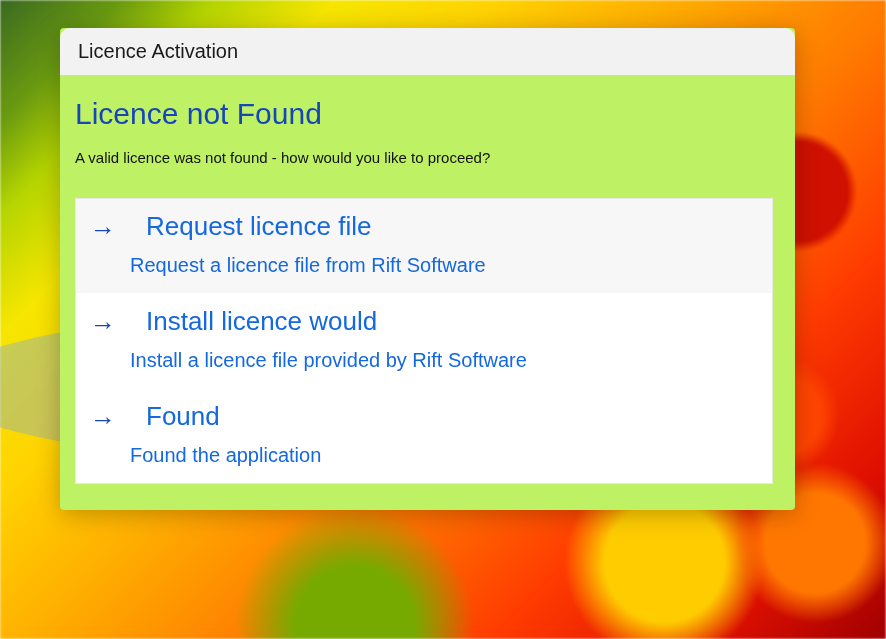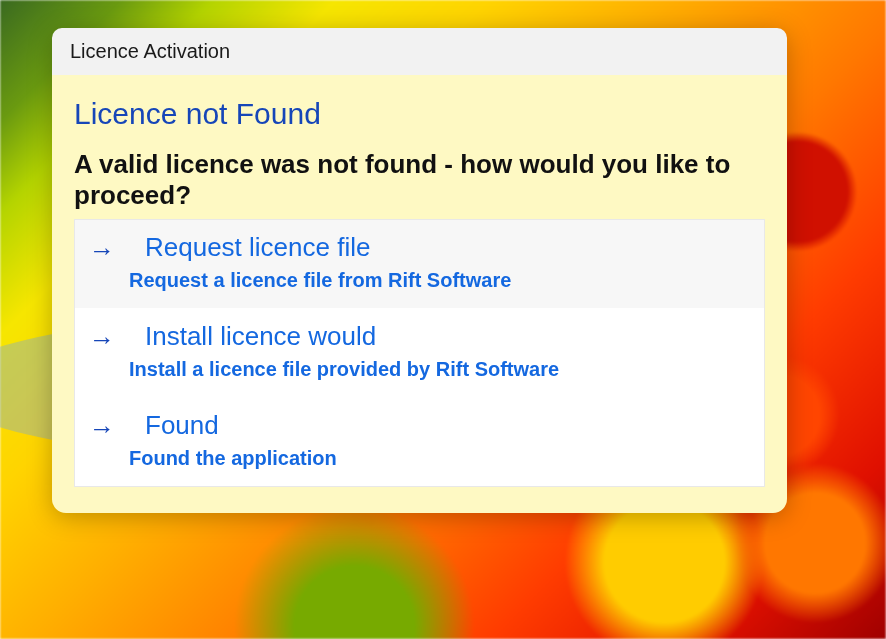--- a/index.html
+++ b/index.html
@@ -28,49 +28,49 @@
           #ffae00 44%,
           #ff7700 60%,
           #ff3c00 74%,
           #e01000 88%,
           #a00000 100%);
       filter: blur(1px);
       z-index: 0;
     }
     .dialog {
       position: absolute;
-      left: 52px;
+      left: 60px;
       top: 28px;
       width: 735px;
-      background: #fef9c3;
-      border-radius: 14px;
+      background: #bef264;
+      border-radius: 4px;
       box-shadow: 0 4px 24px rgba(0,0,0,0.25);
       z-index: 3;
       overflow: visible;
     }
     .titlebar {
       background: #f2f2f2;
       padding: 12px 18px;
       border-top-left-radius: 10px;
       border-top-right-radius: 10px;
       font-size: 20px;
       color: #1a1a1a;
     }
-    .content { padding: 22px 22px 26px 22px; position: relative; }
+    .content { padding: 22px 22px 26px 15px; position: relative; }
     .heading {
       color: #1646b8;
       font-size: 30px;
       font-weight: 400;
       margin-bottom: 18px;
     }
     .desc {
       color: #111;
-      font-size: 26px;
-      font-weight: 700;
-      margin-bottom: 8px;
+      font-size: 15px;
+      font-weight: 400;
+      margin-bottom: 32px;
     }
     .options {
       border: 1px solid #e8e8e8;
       overflow: hidden;
     }
     .option {
       padding: 12px 14px 16px 14px;
       cursor: pointer;
       background: #fff;
     }
@@ -89,23 +89,23 @@
     }
     .opt-title {
       color: #1468e0;
       font-size: 26px;
       font-weight: 400;
       margin-left: 20px;
     }
     .opt-sub {
       color: #1468e0;
       font-size: 20px;
-      font-weight: 700;
+      font-weight: 400;
       margin-left: 40px;
-      margin-top: 6px;
+      margin-top: 12px;
     }
     .callout {
       position: absolute;
       left: -60px;
       top: 312px;
       width: 770px;
       height: 150px;
       background: rgba(130, 172, 200, 0.42);
       border-radius: 50%;
       z-index: 2;

